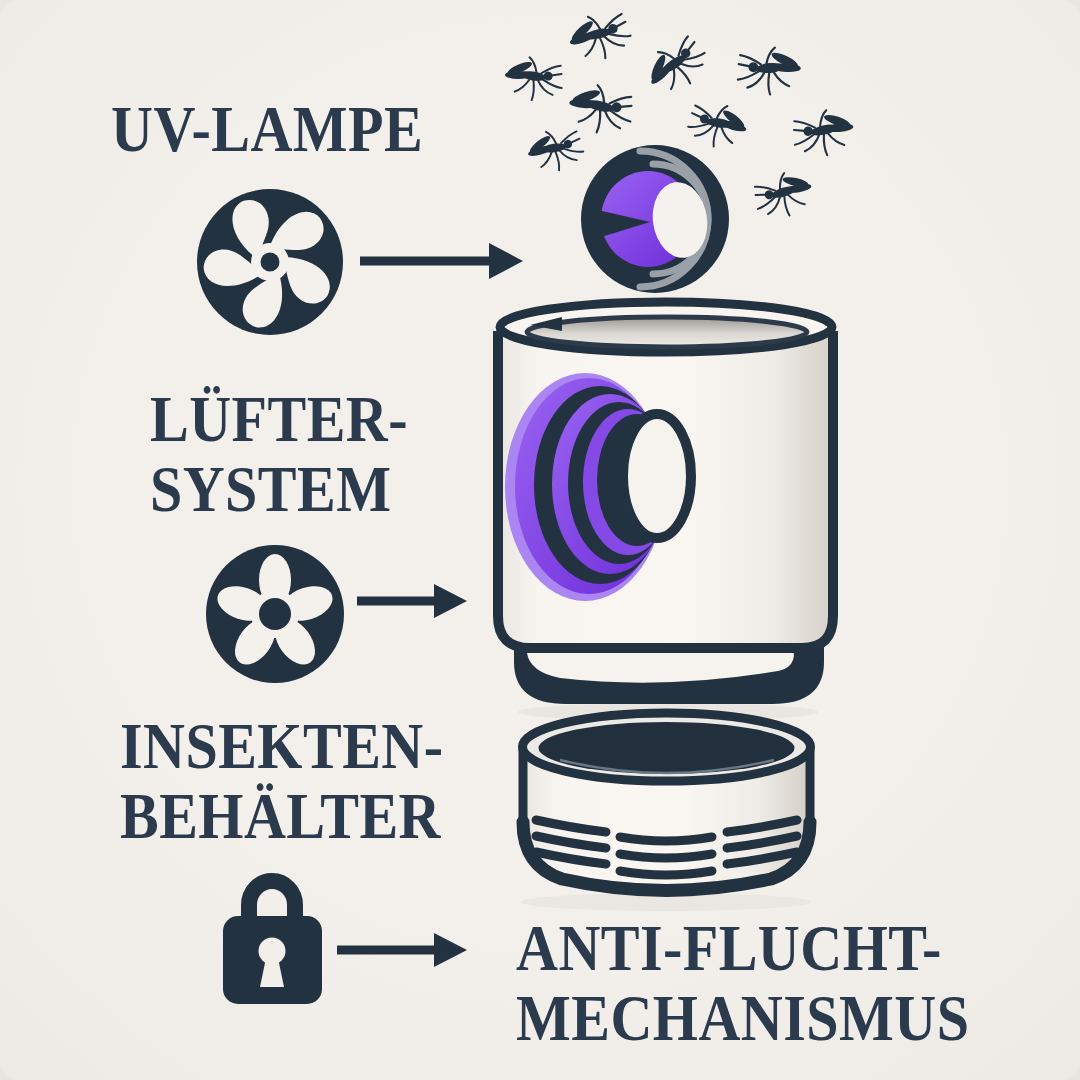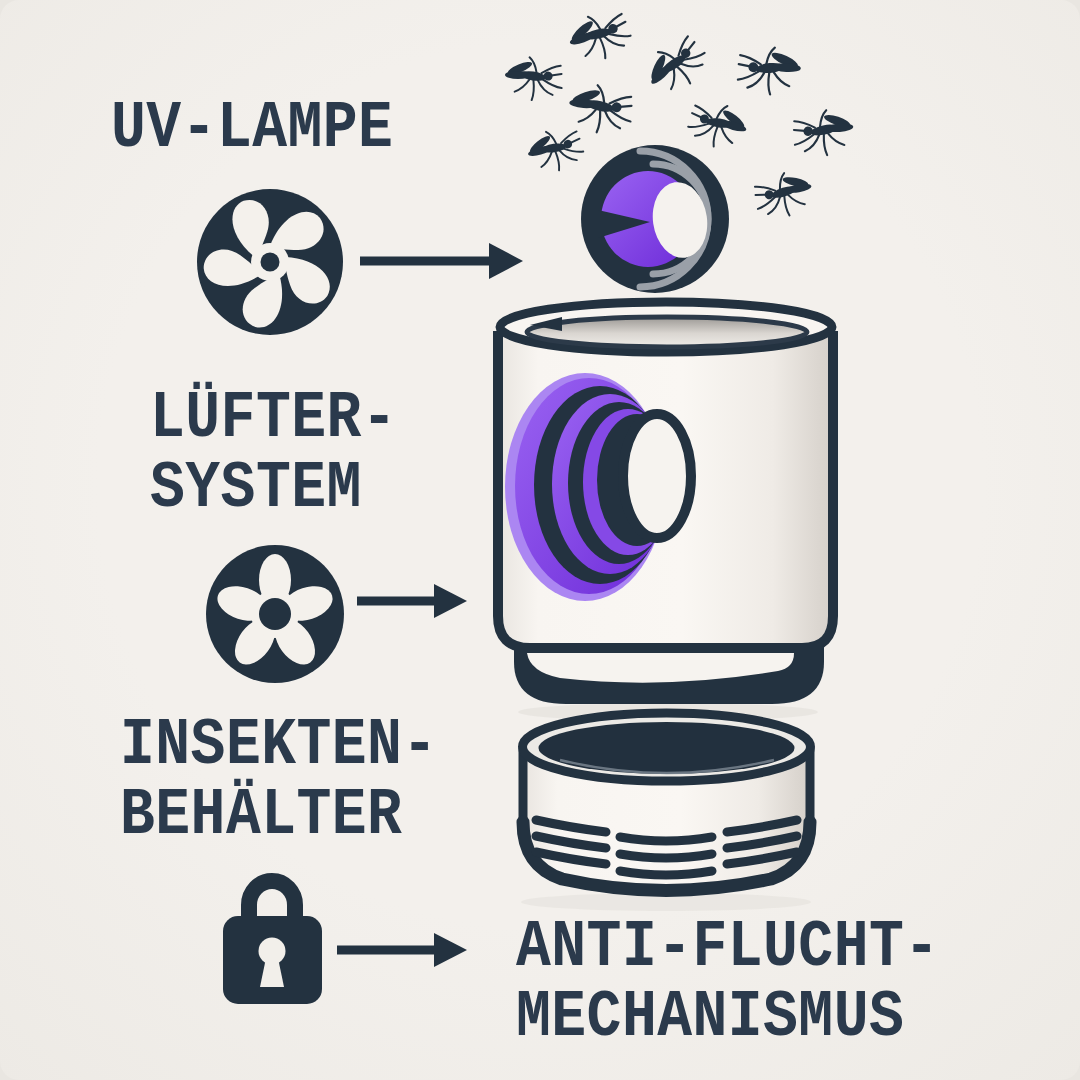--- a/index.html
+++ b/index.html
@@ -1,21 +1,21 @@
 <!DOCTYPE html>
 <html><head>
 <meta charset="utf-8">
 <style>
   html,body{margin:0;padding:0;background:#e9e6e1;}
   .stage{
     position:relative;
     width:1080px;height:1080px;
     background:radial-gradient(circle at 50% 45%, #f3f0ec 55%, #edeae5 100%);
     overflow:hidden;
-    font-family:Liberation Mono, monospace;
+    font-family:Liberation Serif, serif;
     border-radius:19px;
   }
   .art{position:absolute;left:0;top:0;}
   .label{
     position:absolute;
     font-weight:700;
     font-size:66px;
     line-height:70px;
     letter-spacing:0.5px;
     color:#2b3a4c;

